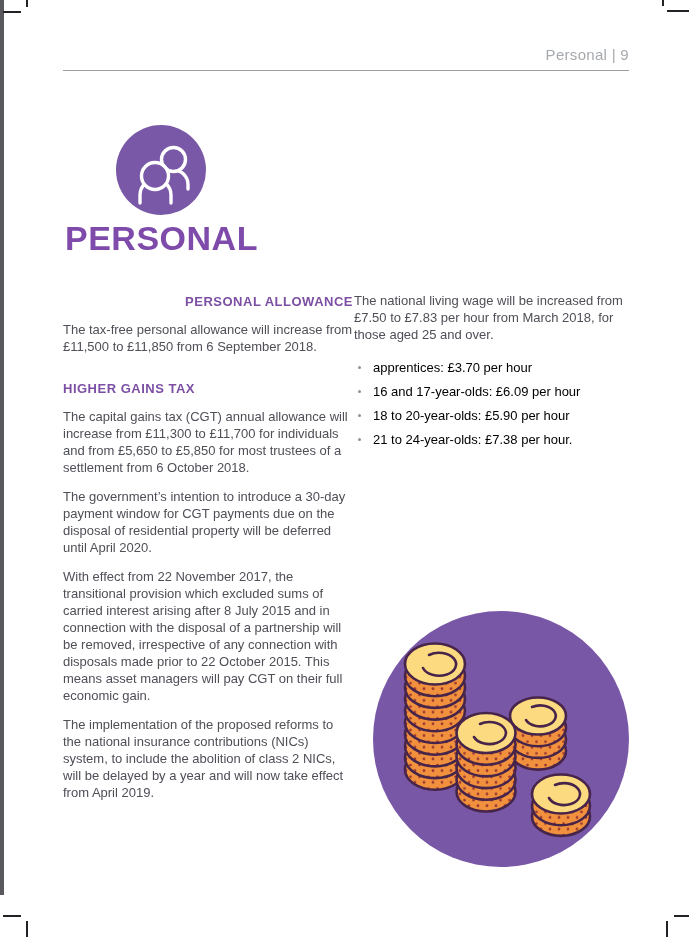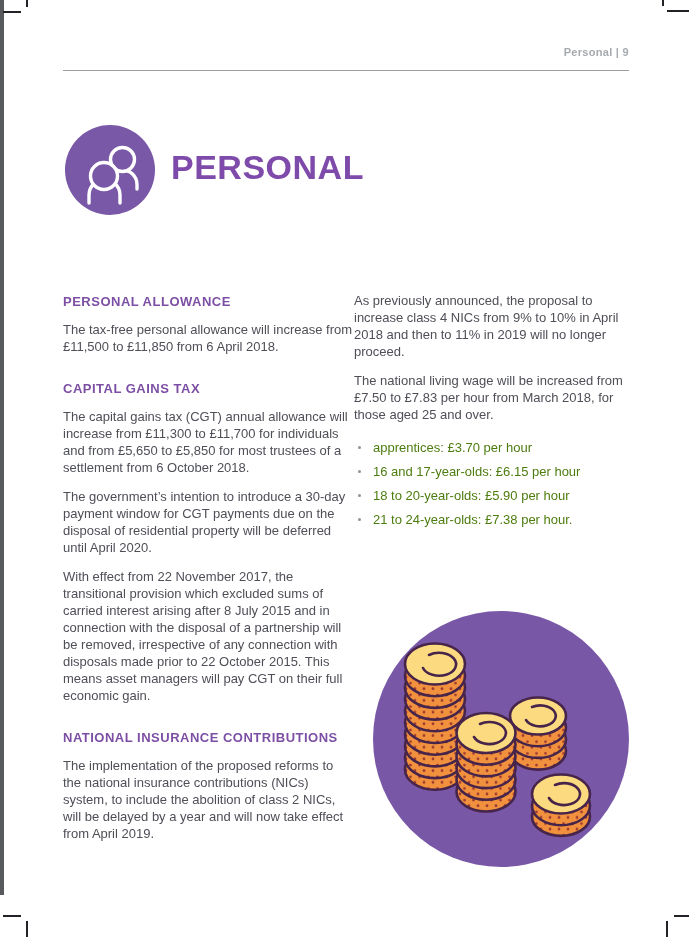--- a/index.html
+++ b/index.html
@@ -20,52 +20,52 @@
   .crop.tr-v { left: 662px; top: 0;    width: 2px;  height: 6px; }
   .crop.tr-h { left: 667px; top: 10px; width: 22px; height: 2px; }
   .crop.bl-h { left: 3px;  top: 915px; width: 18px; height: 2px; }
   .crop.bl-v { left: 26px; top: 921px; width: 2px;  height: 16px; }
   .crop.br-h { left: 674px; top: 915px; width: 15px; height: 2px; }
   .crop.br-v { left: 666px; top: 921px; width: 2px;  height: 16px; }
 
   
   .running-header {
     position: absolute; top: 46px; left: 63px; width: 566px;
-    text-align: right; font-size: 11px; font-weight: bold;
+    text-align: right; font-size: 15px; font-weight: normal;
     color: #a6aaae; letter-spacing: .3px;
   }
   .header-rule { position: absolute; top: 70px; left: 63px; width: 566px; height: 1px; background: #9b9da1; }
 
   
-  .title-row { position: absolute; left: 65px; top: 125px; display: flex; align-items: center; gap: 16px; }
+  .title-row { position: absolute; left: 65px; top: 125px; display: flex; align-items: center; gap: 4px; flex-direction: column; }
   .title-icon { width: 90px; height: 90px; flex: 0 0 auto; }
   h1.page-title {
     margin: 0 0 6px 0; font-size: 34px; font-weight: bold;
     color: #7e4bab; letter-spacing: .5px;
   }
 
   
   .col { position: absolute; top: 292px; }
   .col-left  { left: 63px;  width: 290px; }
   .col-right { left: 354px; width: 276px; }
 
   h3.sec-heading {
     margin: 25px 0 11px 0;
     font-size: 13px; font-weight: bold; line-height: 17px;
     color: #7c4fa4; letter-spacing: .5px;
   }
-  .col > h3.sec-heading:first-child { margin-top: 1px; }
+  .col > h3.sec-heading:first-child { margin-top: 1px; text-align: right; }
   p.body {
     margin: 0 0 12px 0;
     font-size: 13px; line-height: 17px; color: #4e4f57;
   }
   ul.wage-list { list-style: none; margin: 16px 0 0 0; padding: 0; }
   ul.wage-list li {
     position: relative; padding-left: 19px; margin: 0 0 7px 0;
-    font-size: 13px; line-height: 17px; color: #4d7c0f;
+    font-size: 13px; line-height: 17px; color: #000000;
   }
   ul.wage-list li .dot {
     position: absolute; left: 4px; top: 7px;
     width: 3px; height: 3px; border-radius: 50%; background: #8f929b;
   }
 
   
   .illustration { position: absolute; left: 372px; top: 610px; width: 258px; height: 258px; }
 </style>
 </head>
@@ -96,40 +96,38 @@
           <path d="M24 78 V70 A15.5 15.5 0 0 1 55 70 V78" fill="#7958a7"></path>
           <circle cx="39" cy="51" r="13.5" fill="#7958a7"></circle>
         </g>
       </svg>
     </div>
     <h1 class="page-title">PERSONAL</h1>
   </div>
 
   <div class="col col-left">
     <h3 class="sec-heading">PERSONAL ALLOWANCE</h3>
-    <p class="body">The tax-free personal allowance will increase from £11,500 to £11,850 from 6 April 2018.</p>
+    <p class="body">The tax-free personal allowance will increase from £11,500 to £11,850 from 6 September 2018.</p>
 
 
-    <h3 class="sec-heading">CAPITAL GAINS TAX</h3>
+    <h3 class="sec-heading">HIGHER GAINS TAX</h3>
     <p class="body">The capital gains tax (CGT) annual allowance will increase from £11,300 to £11,700 for individuals and from £5,650 to £5,850 for most trustees of a settlement from 6 October 2018.</p>
     <p class="body">The government’s intention to introduce a 30-day payment window for CGT payments due on the disposal of residential property will be deferred until April 2020.</p>
     <p class="body">With effect from 22 November 2017, the transitional provision which excluded sums of carried interest arising after 8 July 2015 and in connection with the disposal of a partnership will be removed, irrespective of any connection with disposals made prior to 22 October 2015. This means asset managers will pay CGT on their full economic gain.</p>
 
-    <h3 class="sec-heading">NATIONAL INSURANCE CONTRIBUTIONS</h3>
     <p class="body">The implementation of the proposed reforms to the national insurance contributions (NICs) system, to include the abolition of class 2 NICs, will be delayed by a year and will now take effect from April 2019.</p>
   </div>
 
   <div class="col col-right">
-    <p class="body">As previously announced, the proposal to increase class 4 NICs from 9% to 10% in April 2018 and then to 11% in 2019 will no longer proceed.</p>
 
     <p class="body">The national living wage will be increased from £7.50 to £7.83 per hour from March 2018, for those aged 25 and over.</p>
 
     <ul class="wage-list">
       <li><span class="dot"></span><span>apprentices: £3.70 per hour</span></li>
-      <li><span class="dot"></span><span>16 and 17-year-olds: £6.15 per hour</span></li>
+      <li><span class="dot"></span><span>16 and 17-year-olds: £6.09 per hour</span></li>
       <li><span class="dot"></span><span>18 to 20-year-olds: £5.90 per hour</span></li>
       <li><span class="dot"></span><span>21 to 24-year-olds: £7.38 per hour.</span></li>
     </ul>
   </div>
 
   <div class="illustration">
     <svg viewBox="0 0 258 258" width="258" height="258" aria-hidden="true">
       <defs>
         <pattern id="dots" width="9" height="11.7" patternUnits="userSpaceOnUse">
           <rect width="9" height="11.7" fill="#f1913e"></rect>

